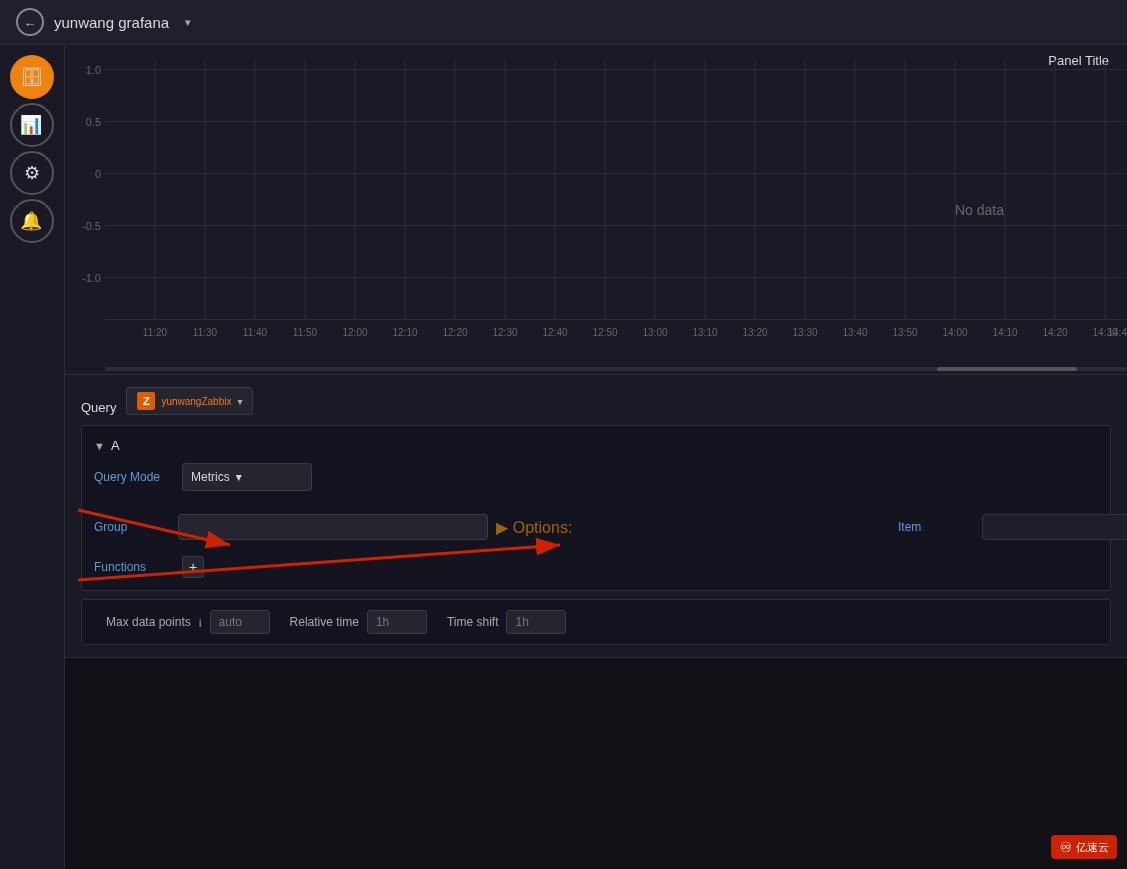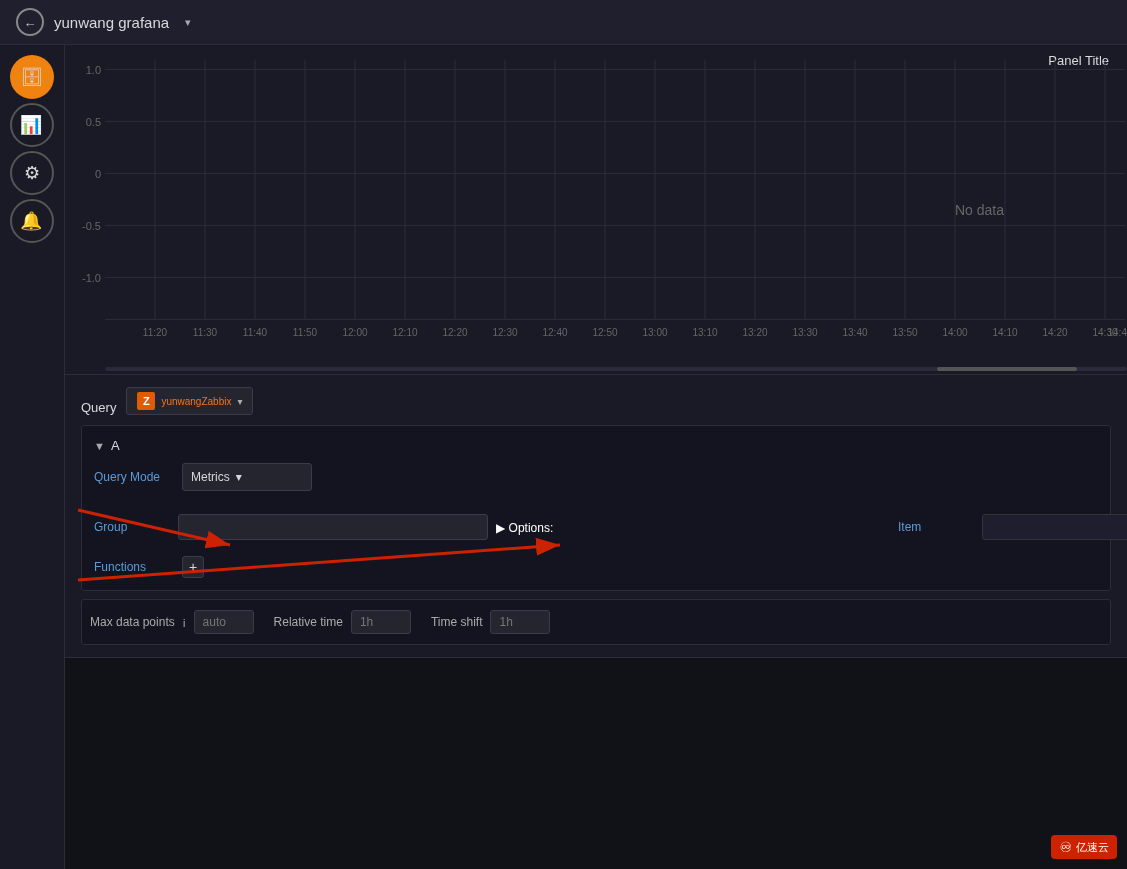--- a/index.html
+++ b/index.html
@@ -218,22 +218,22 @@
     }
     .query-mode-label {
       color: #5b9bd5;
       font-size: 12px;
       min-width: 80px;
     }
     .field-group {
       display: flex; align-items: center; gap: 4px;
     }
     .options-link {
-      color: #ffffff;
-      font-size: 12px;
+      color: #a16207;
+      font-size: 16px;
       cursor: pointer;
       white-space: nowrap;
     }
 
     .functions-row {
       display: flex; align-items: center; gap: 8px;
       margin-top: 8px;
     }
     .add-btn {
       background: #252530;
@@ -245,21 +245,21 @@
       display: flex; align-items: center; justify-content: center;
       font-size: 14px;
     }
 
     
     .bottom-options {
       background: #141420;
       border: 1px solid #2c2c3a;
       border-radius: 3px;
       margin-top: 8px;
-      padding: 10px 8px;
+      padding: 10px 24px;
       display: flex;
       align-items: center;
       gap: 20px;
     }
     .bottom-opt-group {
       display: flex; align-items: center; gap: 8px;
     }
     .bottom-opt-label {
       color: #aaa;
       font-size: 12px;

